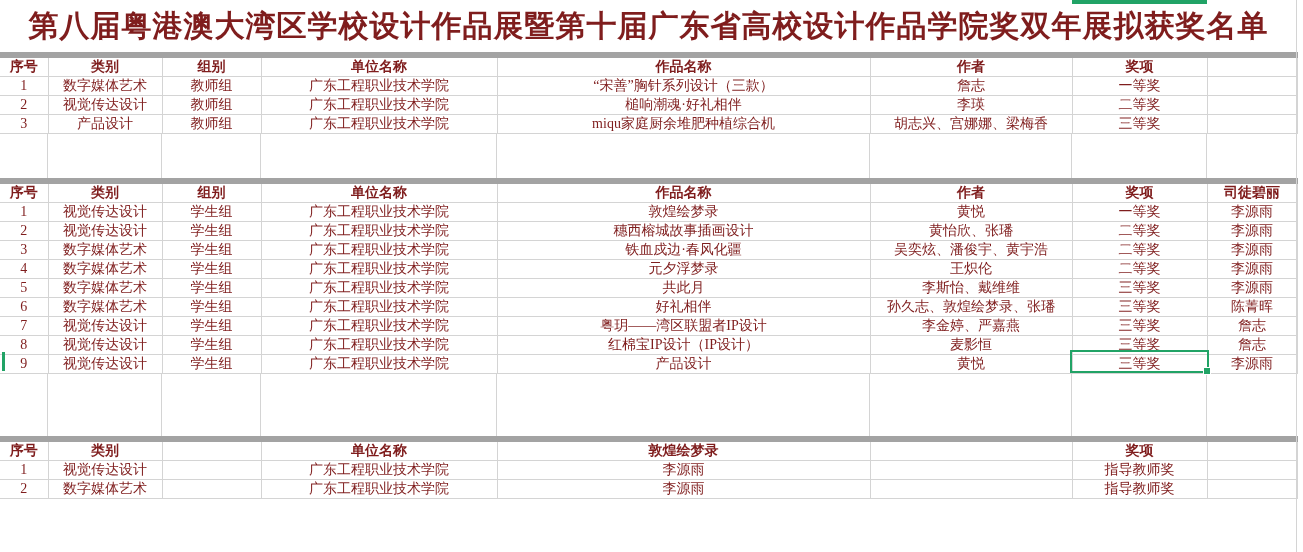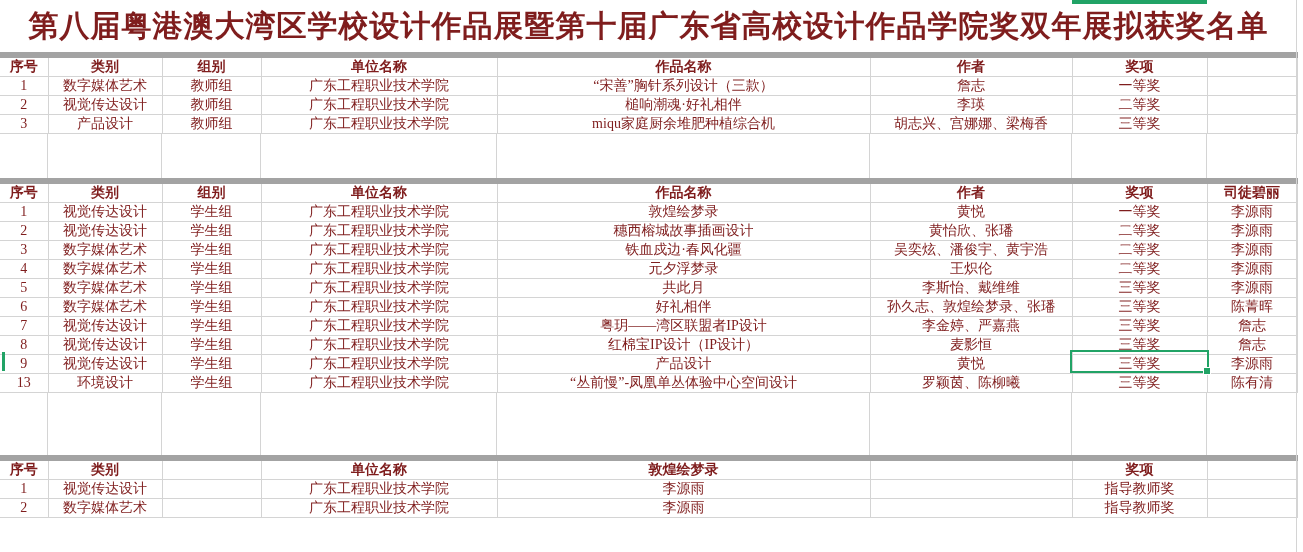--- a/index.html
+++ b/index.html
@@ -211,30 +211,20 @@
         <tr>
           <td>9</td>
           <td>视觉传达设计</td>
           <td>学生组</td>
           <td>广东工程职业技术学院</td>
           <td>产品设计</td>
           <td>黄悦</td>
           <td>三等奖</td>
           <td>李源雨</td>
         </tr>
-        <tr>
-          <td>13</td>
-          <td>环境设计</td>
-          <td>学生组</td>
-          <td>广东工程职业技术学院</td>
-          <td>“丛前慢”-凤凰单丛体验中心空间设计</td>
-          <td>罗颖茵、陈柳曦</td>
-          <td>三等奖</td>
-          <td>陈有清</td>
-        </tr>
       </tbody>
     </table>
 
   <div class="gap gap2 vlines">
       <span class="vline" style="left: 47px;"></span>
       <span class="vline" style="left: 161px;"></span>
       <span class="vline" style="left: 260px;"></span>
       <span class="vline" style="left: 496px;"></span>
       <span class="vline" style="left: 869px;"></span>
       <span class="vline" style="left: 1071px;"></span>

